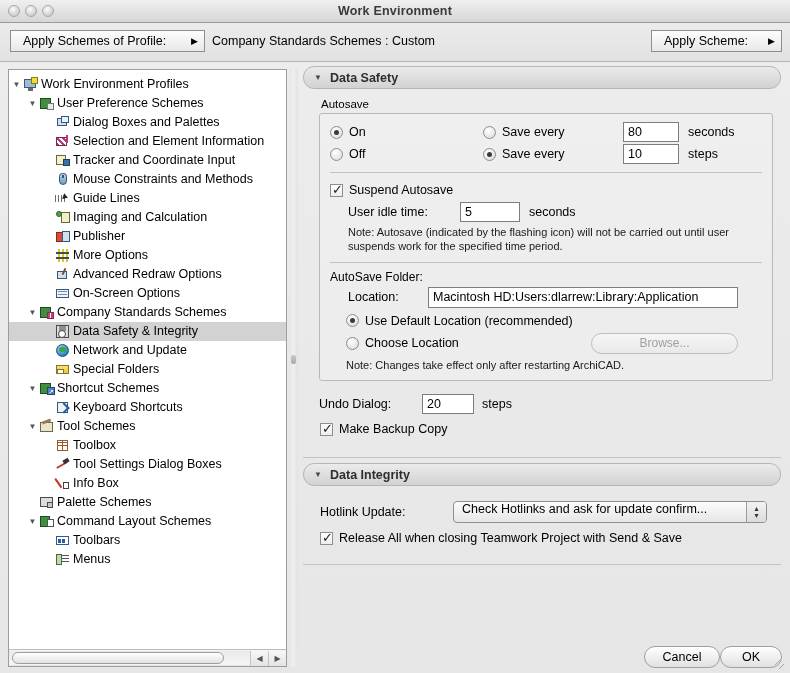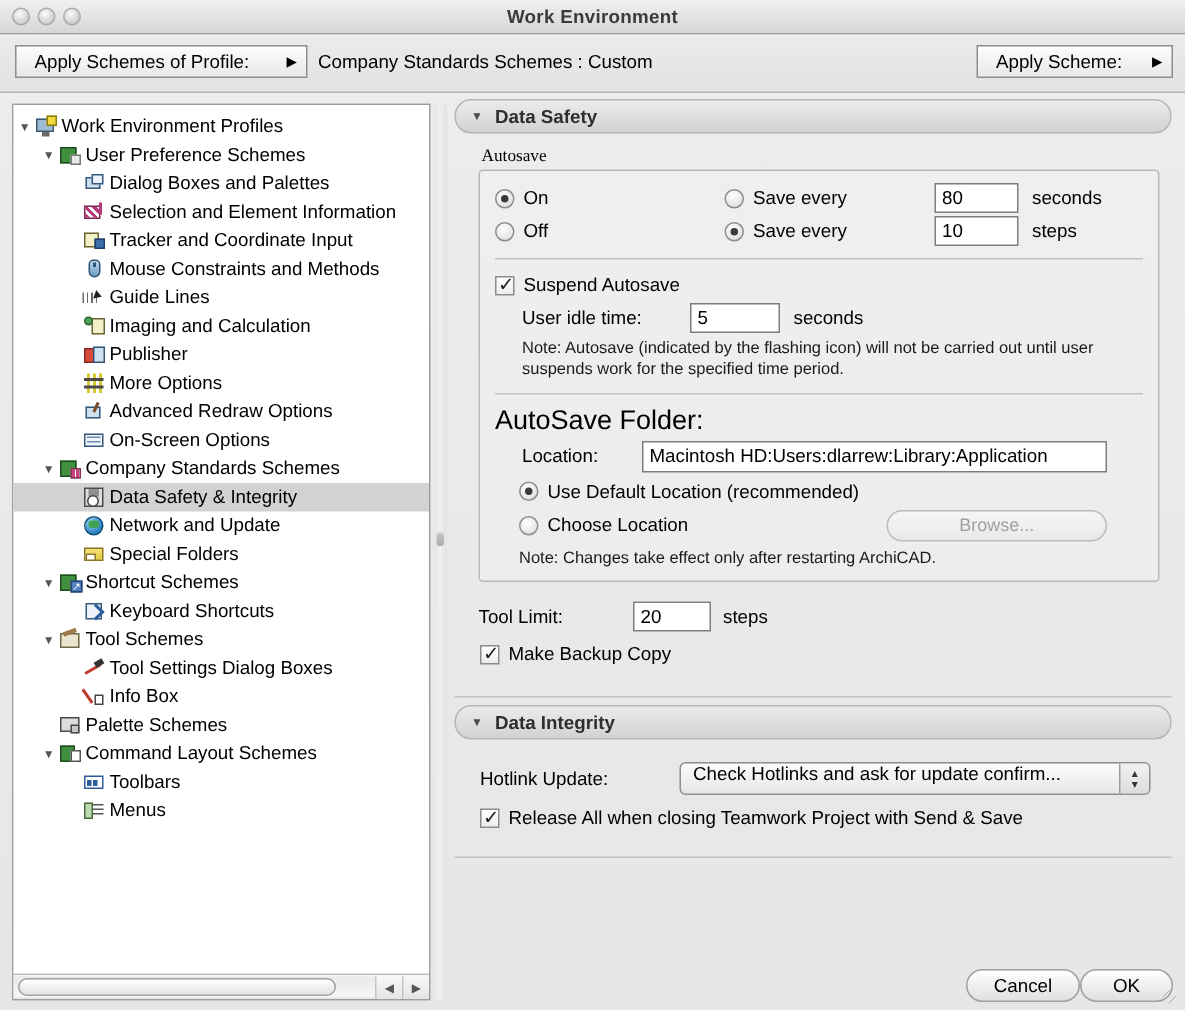--- a/index.html
+++ b/index.html
@@ -259,21 +259,21 @@
     display: flex; align-items: center;
     padding-left: 10px;
   }
   .sec-head .tri {
     width: 10px; font-size: 8px; color: #4a4a4a; margin-right: 6px;
   }
   .sec-head .txt { font-size: 12.5px; font-weight: bold; color: #2e2e2e; }
 
   .sec-body { position: relative; }
 
-  .grouplabel { font-size: 11.5px; margin: 9px 0 3px 18px; font-family: Liberation Serif, serif; }
+  .grouplabel { font-size: 11.5px; margin: 9px 0 3px 18px; }
 
   .groupbox {
     margin: 0 8px 0 16px;
     border: 1px solid #b9b9b9;
     border-radius: 3px;
     background: rgba(255,255,255,0.18);
     box-sizing: border-box;
     padding: 7px 0 8px 0;
   }
   .hr { height:1px; background:#c2c2c2; margin: 7px 10px; }
@@ -534,20 +534,27 @@
             </div>
             <div class="trow d1">
               <span class="twist">▼</span>
               <span class="ticon">
                 <span class="ic ic-tools"></span>
               </span>
               <span class="tlabel">Tool Schemes</span>
             </div>
             <div class="trow d2">
               <span class="ticon">
+                <span class="ic ic-toolbox"></span>
+                <span class="tbx-v"></span>
+              </span>
+              <span class="tlabel">Toolbox</span>
+            </div>
+            <div class="trow d2">
+              <span class="ticon">
                 <span class="ic ic-hammer"></span>
               </span>
               <span class="tlabel">Tool Settings Dialog Boxes</span>
             </div>
             <div class="trow d2">
               <span class="ticon">
                 <span class="ic ic-infobox"></span>
               </span>
               <span class="tlabel">Info Box</span>
             </div>
@@ -636,21 +643,21 @@
           <div class="row" style="padding-left:28px; height:24px;">
             <span class="lbl-plain">User idle time:</span>
             <div class="numfield" style="position:absolute; left:140px; width:60px;">5</div>
             <span class="lbl-plain" style="position:absolute; left:209px;">seconds</span>
           </div>
 
           <div class="note" style="margin:1px 18px 0 28px;">Note: Autosave (indicated by the flashing icon) will not be carried out until user suspends work for the specified time period.</div>
 
           <div class="hr" style="margin-top:9px;"></div>
 
-          <div style="margin-left:10px; font-size:18px;">AutoSave Folder:</div>
+          <div style="margin-left:10px; font-size:12px;">AutoSave Folder:</div>
 
           <div class="row" style="padding-left:28px; height:26px;">
             <span class="lbl-plain">Location:</span>
             <div class="textfield" style="position:absolute; left:108px; width:310px;">Macintosh HD:Users:dlarrew:Library:Application</div>
           </div>
 
           <div class="row" style="padding-left:26px; height:21px;">
             <div class="radio on"></div>
             <span class="lbl">Use Default Location (recommended)</span>
           </div>
@@ -658,21 +665,21 @@
           <div class="row" style="padding-left:26px; height:24px;">
             <div class="radio"></div>
             <span class="lbl">Choose Location</span>
             <div class="btn-round disabled" style="position:absolute; left:271px; width:147px;">Browse...</div>
           </div>
 
           <div class="note" style="margin:3px 10px 0 26px;">Note: Changes take effect only after restarting ArchiCAD.</div>
         </div>
 
         <div class="row" style="margin-left:16px; margin-top:11px; height:24px;">
-          <span class="lbl-plain">Tool Limit:</span>
+          <span class="lbl-plain">Undo Dialog:</span>
           <div class="numfield" style="position:absolute; left:103px; width:52px;">20</div>
           <span class="lbl-plain" style="position:absolute; left:163px;">steps</span>
         </div>
 
         <div class="row" style="margin-left:17px; margin-top:3px; height:20px;">
           <div class="check on"></div>
           <span class="lbl">Make Backup Copy</span>
         </div>
       </div>
 

